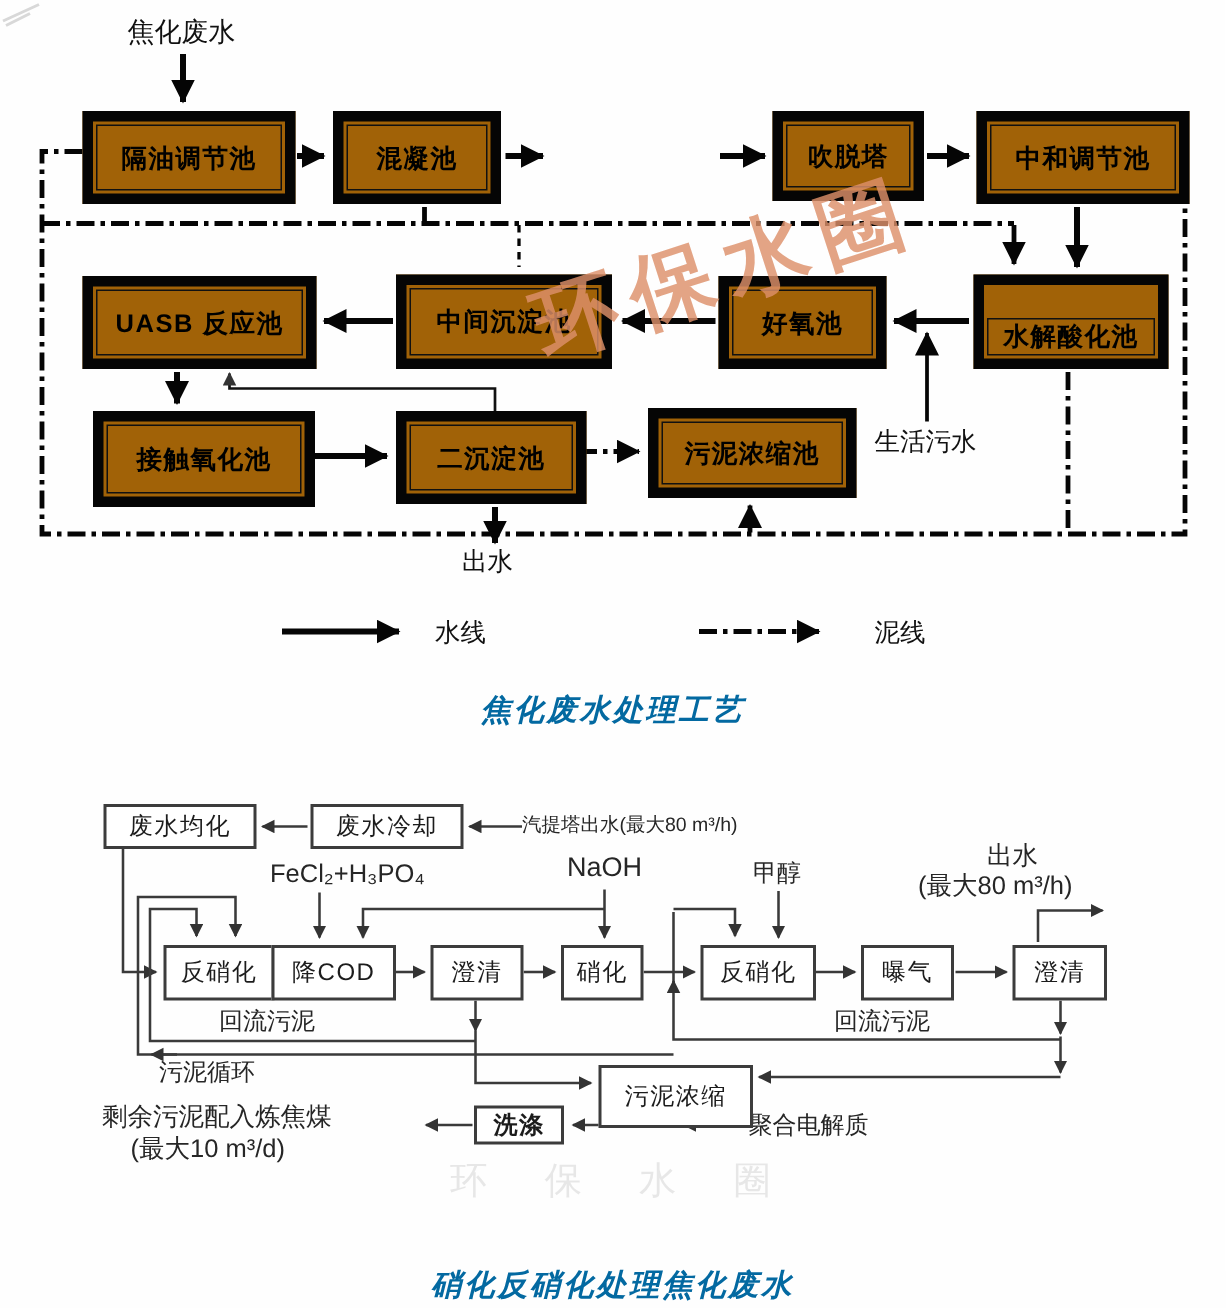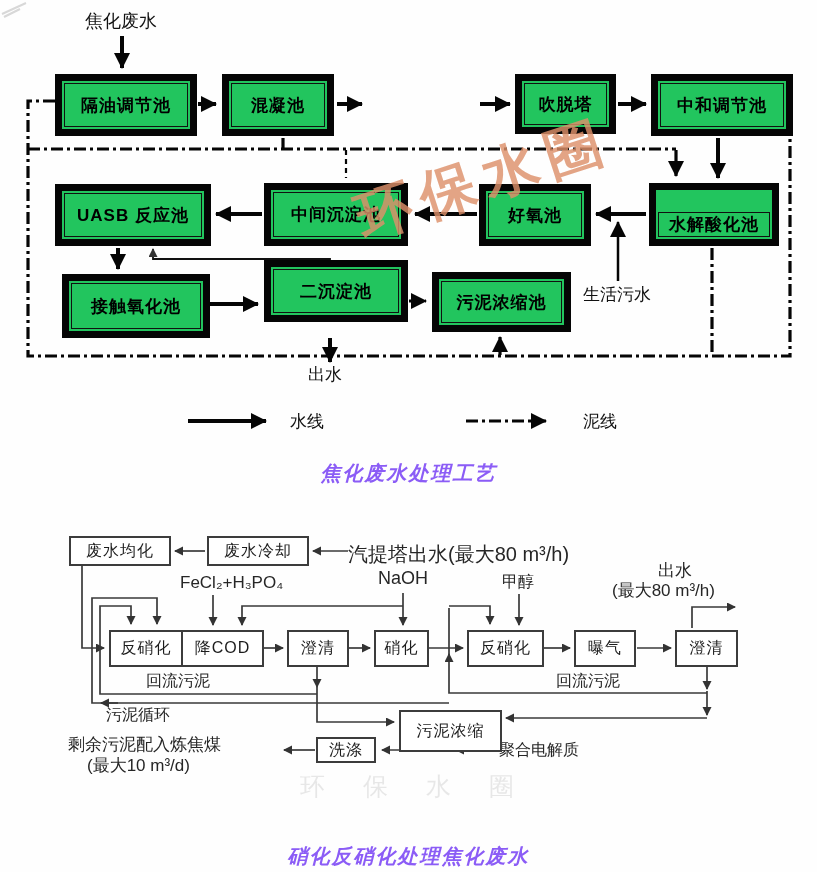--- a/index.html
+++ b/index.html
@@ -1,32 +1,32 @@
 <!DOCTYPE html>
 <html><head>
 <meta charset="utf-8">
 <style>
   html,body{margin:0;padding:0;background:#ffffff;}
   #stage{position:relative;width:817px;height:872px;background:#fefefe;overflow:hidden;
          font-family:"Liberation Sans", sans-serif;color:#000;}
   svg.layer{position:absolute;left:0;top:0;}
   
-  .b1{position:absolute;box-sizing:border-box;border:7px solid #050505;background:#22c55e;
+  .b1{position:absolute;box-sizing:border-box;border:7px solid #050505;background:#a16207;
       display:flex;z-index:3;}
   .b1 .in{flex:1;margin:2px;border:1.6px solid #111;display:flex;align-items:center;
       justify-content:center;font-size:17px;font-weight:600;letter-spacing:1px;white-space:nowrap;}
   
   .b2{position:absolute;box-sizing:border-box;border:2px solid #3c3c3c;background:#fff;
       display:flex;align-items:center;justify-content:center;font-size:16px;color:#1c1c1c;
       letter-spacing:1px;white-space:nowrap;z-index:3;}
   .lbl{position:absolute;white-space:nowrap;z-index:2;}
   .t1{font-size:17px;font-weight:500;color:#111;}
   .t2{font-size:16px;color:#262626;}
   .title{position:absolute;left:0;width:817px;text-align:center;font-size:20px;
-         font-weight:bold;font-style:italic;color:#8b5cf6;letter-spacing:2px;z-index:2;}
+         font-weight:bold;font-style:italic;color:#0369a1;letter-spacing:2px;z-index:2;}
   .wm1{position:absolute;left:352px;top:142px;font-size:56px;font-weight:600;
        letter-spacing:10px;color:rgba(221,144,106,0.82);transform:rotate(-18deg);
        z-index:4;pointer-events:none;}
   .wm2{position:absolute;left:300px;top:770px;font-size:25px;letter-spacing:38px;
        color:#9a9a9a;opacity:0.22;z-index:1;pointer-events:none;}
 </style>
 </head>
 <body>
 
 <div id="stage">
@@ -126,21 +126,21 @@
     </div>
   <div class="b1" style="left:479px;top:184px;width:112px;height:62px;">
       <div class="in">好氧池</div>
     </div>
   <div class="b1" style="left:649px;top:183px;width:130px;height:63px;align-items:flex-end;">
       <div class="in">水解酸化池</div>
     </div>
   <div class="b1" style="left:62px;top:274px;width:148px;height:64px;">
       <div class="in">接触氧化池</div>
     </div>
-  <div class="b1" style="left:264px;top:260px;width:144px;height:62px;">
+  <div class="b1" style="left:264px;top:274px;width:127px;height:62px;">
       <div class="in">二沉淀池</div>
     </div>
   <div class="b1" style="left:432px;top:272px;width:139px;height:60px;">
       <div class="in">污泥浓缩池</div>
     </div>
 
   <div class="lbl t1" style="left:85px;top:9px;font-size:18px;">焦化废水</div>
   <div class="lbl t1" style="left:583px;top:283px;">生活污水</div>
   <div class="lbl t1" style="left:308px;top:363px;">出水</div>
   <div class="lbl t1" style="left:290px;top:410px;">水线</div>
@@ -173,25 +173,25 @@
     </div>
   <div class="b2" style="left:574px;top:630px;width:62px;height:37px;">
       <span>曝气</span>
     </div>
   <div class="b2" style="left:675px;top:630px;width:63px;height:37px;">
       <span>澄清</span>
     </div>
   <div class="b2" style="left:399px;top:710px;width:103px;height:42px;">
       <span>污泥浓缩</span>
     </div>
-  <div class="b2" style="left:316px;top:737px;width:60px;height:26px;">
+  <div class="b2" style="left:316px;top:737px;width:60px;height:26px;font-weight:bold;">
       <span>洗涤</span>
     </div>
 
-  <div class="lbl t2" style="left:348px;top:541px;font-size:20px;">汽提塔出水(最大80 m³/h)</div>
+  <div class="lbl t2" style="left:348px;top:541px;font-size:13px;">汽提塔出水(最大80 m³/h)</div>
   <div class="lbl t2" style="left:180px;top:573px;font-size:17px;">FeCl₂+H₃PO₄</div>
   <div class="lbl t2" style="left:378px;top:568px;font-size:18px;">NaOH</div>
   <div class="lbl t2" style="left:502px;top:572px;">甲醇</div>
   <div class="lbl t2" style="left:658px;top:559px;font-size:17px;">出水</div>
   <div class="lbl t2" style="left:612px;top:579px;font-size:17px;">(最大80 m³/h)</div>
   <div class="lbl t2" style="left:146px;top:671px;">回流污泥</div>
   <div class="lbl t2" style="left:556px;top:671px;">回流污泥</div>
   <div class="lbl t2" style="left:106px;top:705px;">污泥循环</div>
   <div class="lbl t2" style="left:68px;top:733px;font-size:17px;">剩余污泥配入炼焦煤</div>
   <div class="lbl t2" style="left:87px;top:754px;font-size:17px;">(最大10 m³/d)</div>

